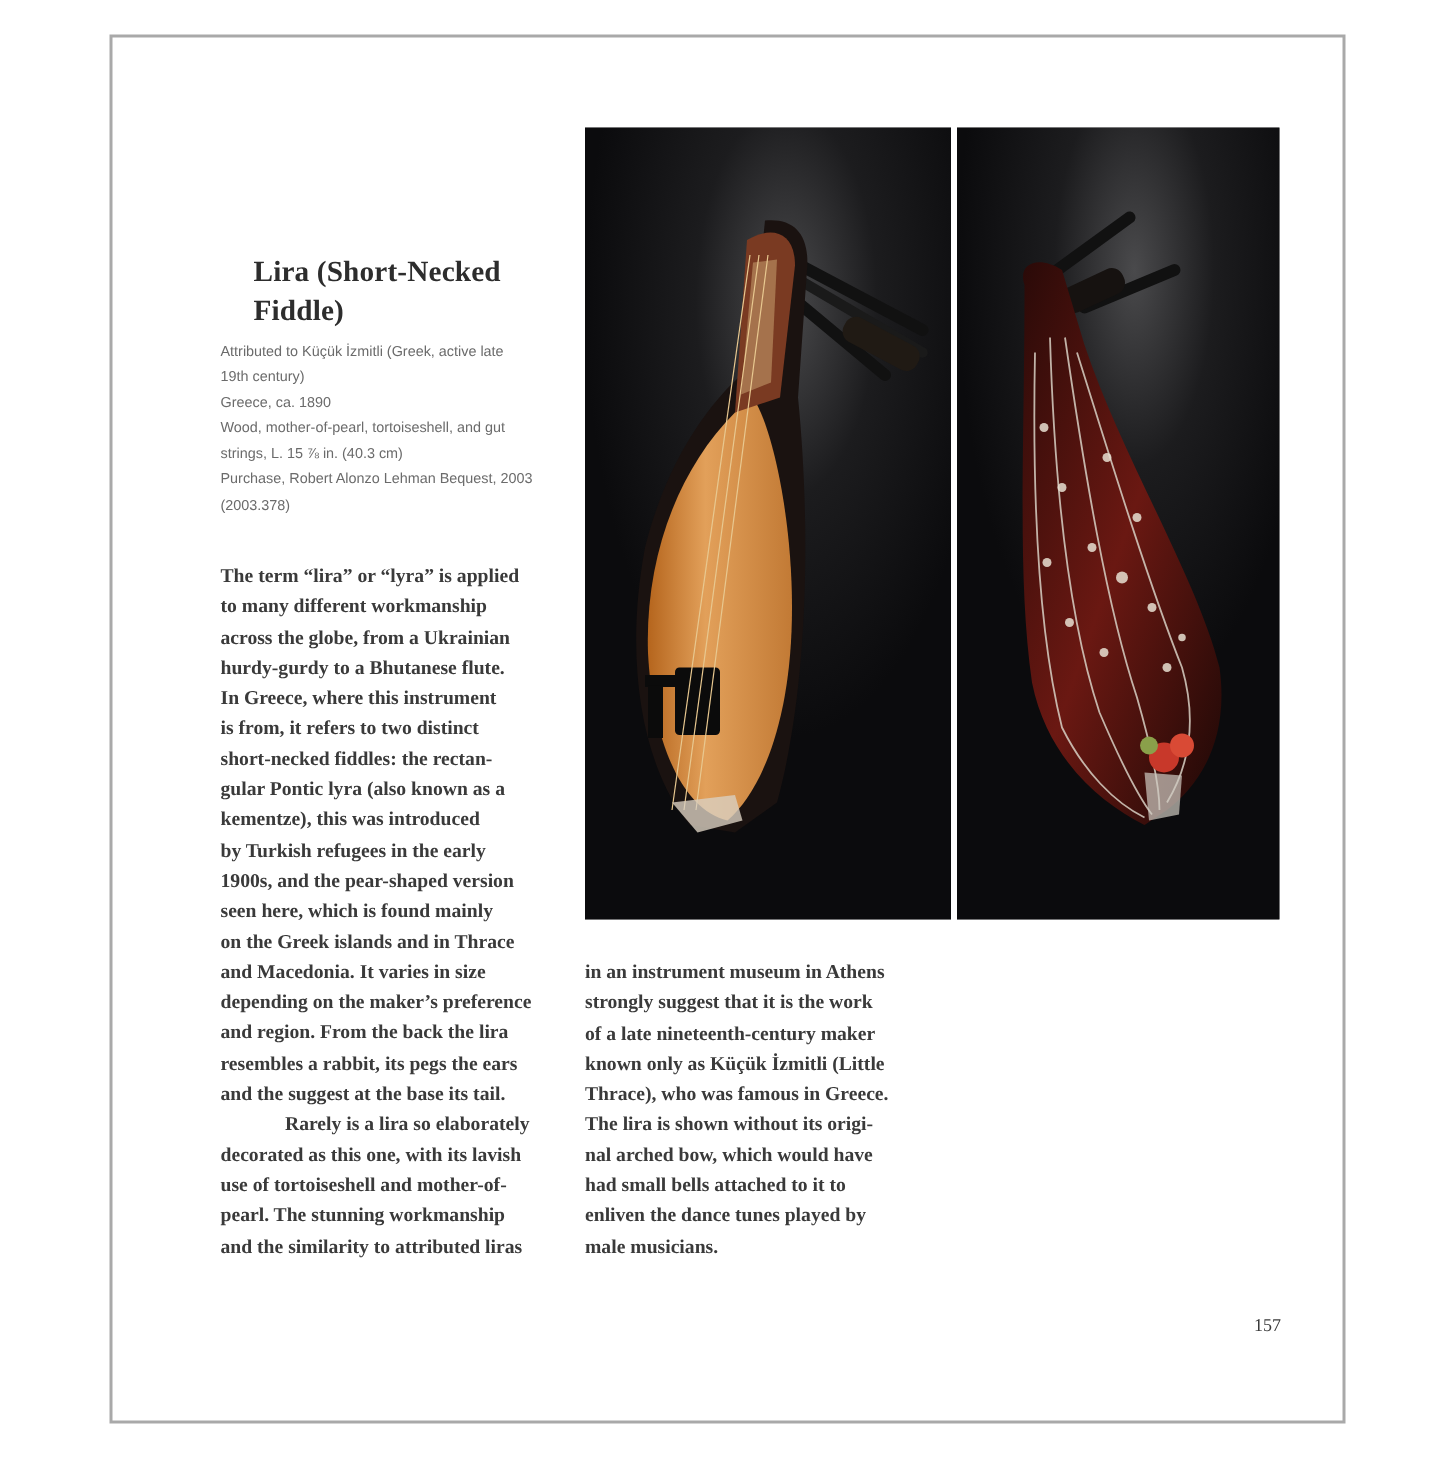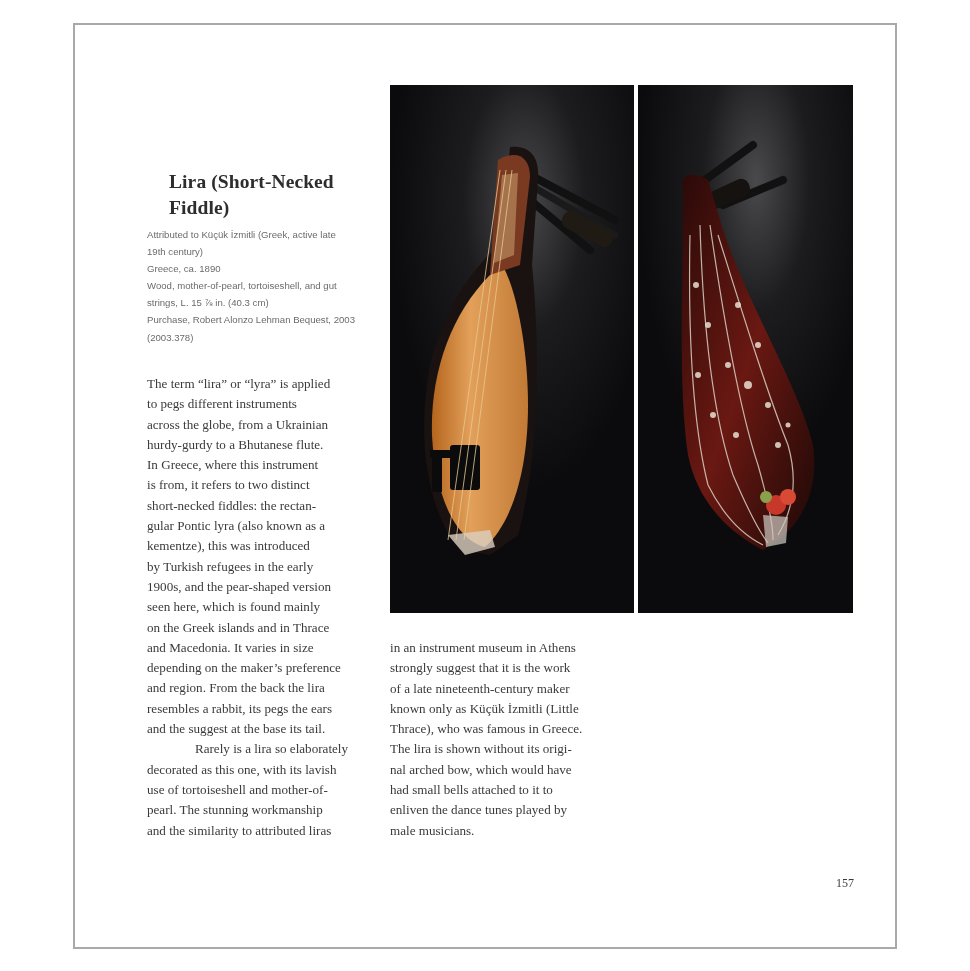--- a/index.html
+++ b/index.html
@@ -37,21 +37,21 @@
     }
     .caption div { white-space: nowrap; }
 
     .body-col {
       position: absolute;
       font-family: "Liberation Serif", "DejaVu Serif", serif;
       font-size: 13.1px;
       line-height: 20.3px;
       color: #3a3a3a;
     }
-    .body-col .line { white-space: nowrap; display: block; }
+    .body-col .line { white-space: nowrap; display: block; font-weight: bold; }
     .col1 { left: 147px; top: 374px; width: 225px; }
     .col2 { left: 390px; top: 638px; width: 230px; }
     .indent { padding-left: 24px; text-align: center; }
 
     .photo {
       position: absolute;
       top: 85px; height: 528px;
       overflow: hidden;
       background: #0b0b0d;
     }
@@ -82,21 +82,21 @@
   <div>19th century)</div>
   <div>Greece, ca. 1890</div>
   <div>Wood, mother-of-pearl, tortoiseshell, and gut</div>
   <div>strings, L. 15 ⅞ in. (40.3 cm)</div>
   <div>Purchase, Robert Alonzo Lehman Bequest, 2003</div>
   <div>(2003.378)</div>
 </div>
 
 <div class="body-col col1">
   <span class="line">The term “lira” or “lyra” is applied</span>
-  <span class="line">to pegs different instruments</span>
+  <span class="line">to many different workmanship</span>
   <span class="line">across the globe, from a Ukrainian</span>
   <span class="line">hurdy-gurdy to a Bhutanese flute.</span>
   <span class="line">In Greece, where this instrument</span>
   <span class="line">is from, it refers to two distinct</span>
   <span class="line">short-necked fiddles: the rectan-</span>
   <span class="line">gular Pontic lyra (also known as a</span>
   <span class="line">kementze), this was introduced</span>
   <span class="line">by Turkish refugees in the early</span>
   <span class="line">1900s, and the pear-shaped version</span>
   <span class="line">seen here, which is found mainly</span>

